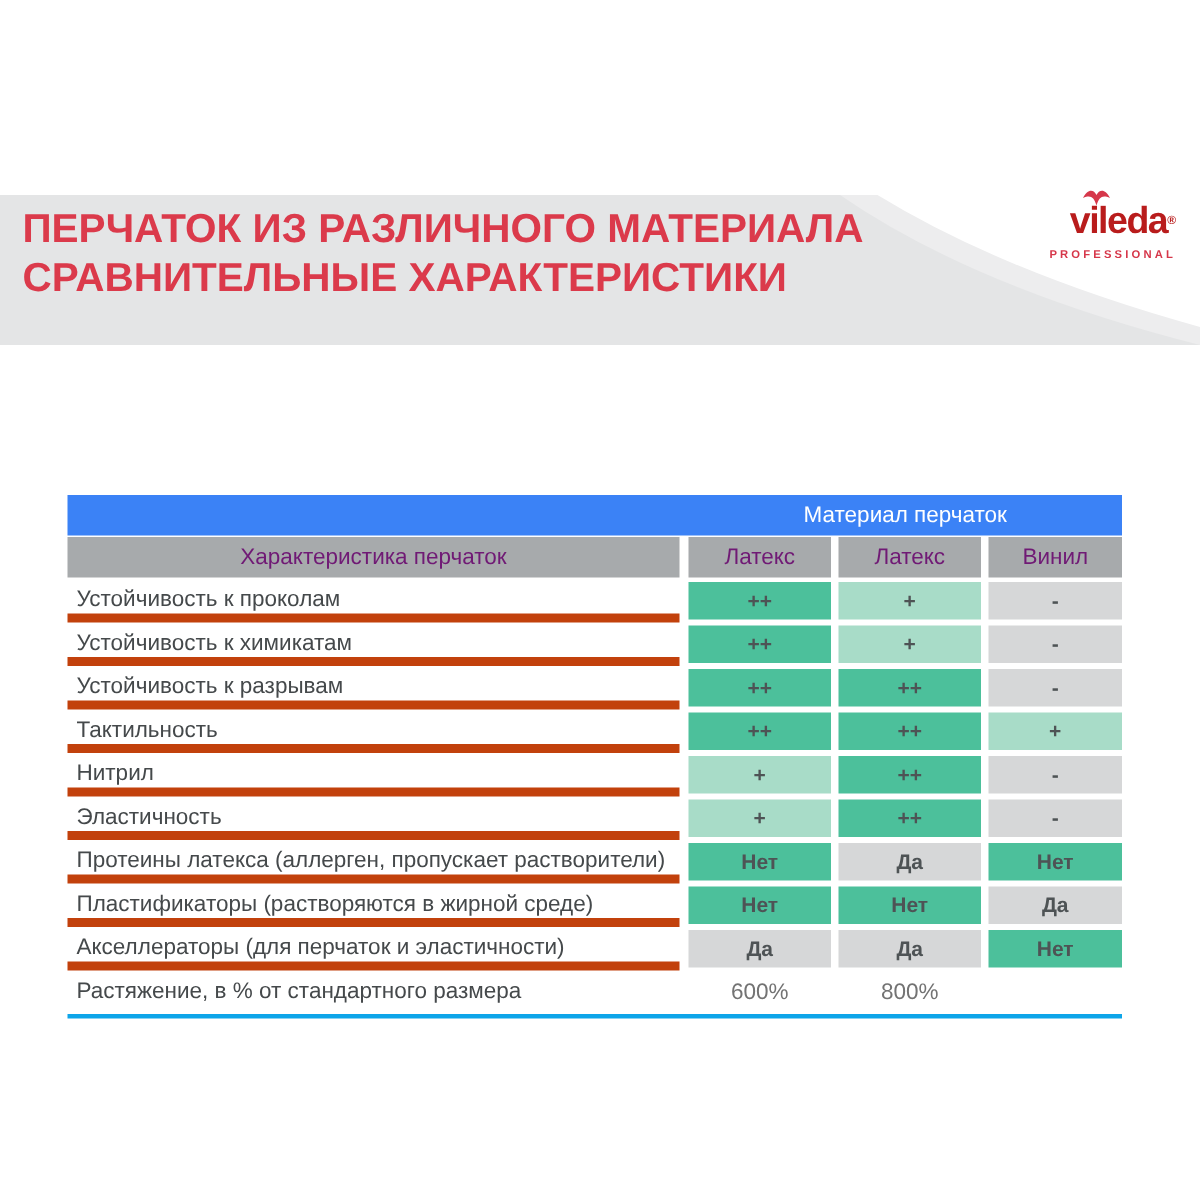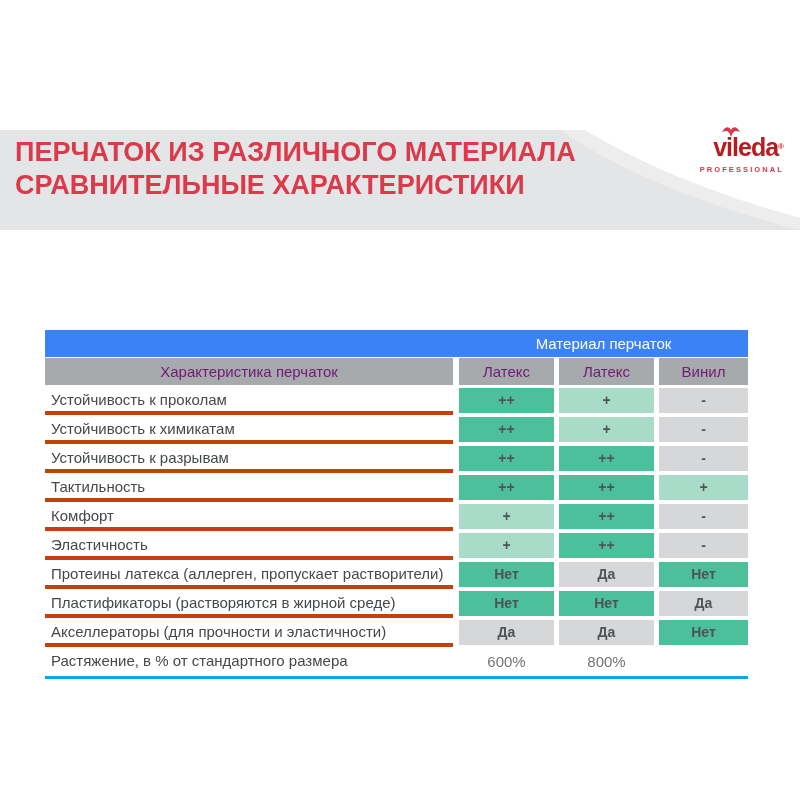--- a/index.html
+++ b/index.html
@@ -36,21 +36,21 @@
     height:27px;background:#3b82f6;position:relative;margin-bottom:1px;
   }
   .ghead .glabel{
     position:absolute;left:414px;width:289px;top:0;height:27px;line-height:27px;
     text-align:center;color:#ffffff;font-size:15px;
   }
   .chead{display:grid;grid-template-columns:408px 6px 95px 5px 95px 5px 89px;height:27px;margin-bottom:1px;}
   .chead .hcell{background:#a7aaac;color:#701a75;font-size:15px;line-height:27px;text-align:center;}
   .trow{display:grid;grid-template-columns:408px 6px 95px 5px 95px 5px 89px;height:29px;}
   .trow .rlabel{
-    box-sizing:border-box;height:29px;line-height:28px;border-bottom:4px solid #c2410c;
+    box-sizing:border-box;height:29px;line-height:28px;border-bottom:6px solid #c2410c;
     padding-left:6px;font-size:15px;color:#45494b;white-space:nowrap;overflow:hidden;
   }
   .trow.last{border-bottom:3px solid #0ea5e9;}
   .trow.last .rlabel{border-bottom:none;}
   .cwrap{padding-top:2px;}
   .vcell{
     height:25px;line-height:25px;text-align:center;
     font-size:14px;color:#4e5355;font-weight:bold;
   }
   .vcell.t-green{background:#4cc09b;}
@@ -148,21 +148,21 @@
         <div></div>
         <div class="cwrap">
           <div class="vcell t-green">++</div>
         </div>
         <div></div>
         <div class="cwrap">
           <div class="vcell t-green_light">+</div>
         </div>
       </div>
       <div class="trow">
-        <div class="rlabel">Комфорт</div>
+        <div class="rlabel">Нитрил</div>
         <div></div>
         <div class="cwrap">
           <div class="vcell t-green_light">+</div>
         </div>
         <div></div>
         <div class="cwrap">
           <div class="vcell t-green">++</div>
         </div>
         <div></div>
         <div class="cwrap">
@@ -208,21 +208,21 @@
         <div></div>
         <div class="cwrap">
           <div class="vcell t-green">Нет</div>
         </div>
         <div></div>
         <div class="cwrap">
           <div class="vcell t-gray">Да</div>
         </div>
       </div>
       <div class="trow">
-        <div class="rlabel">Акселлераторы (для прочности и эластичности)</div>
+        <div class="rlabel">Акселлераторы (для перчаток и эластичности)</div>
         <div></div>
         <div class="cwrap">
           <div class="vcell t-gray">Да</div>
         </div>
         <div></div>
         <div class="cwrap">
           <div class="vcell t-gray">Да</div>
         </div>
         <div></div>
         <div class="cwrap">

